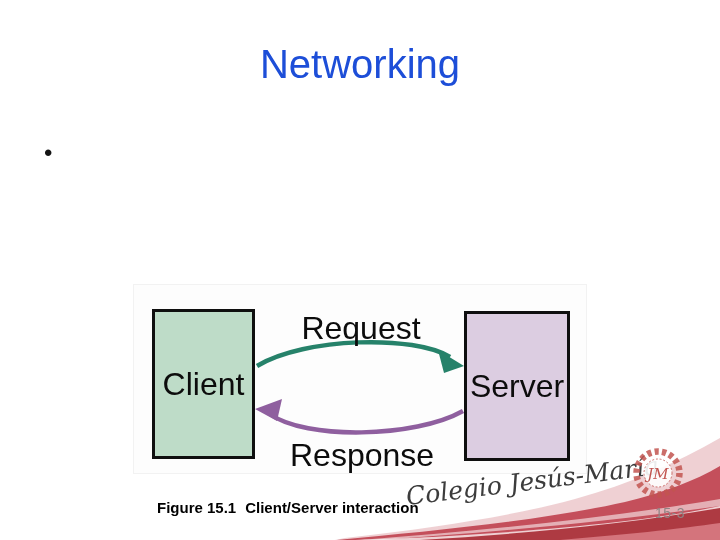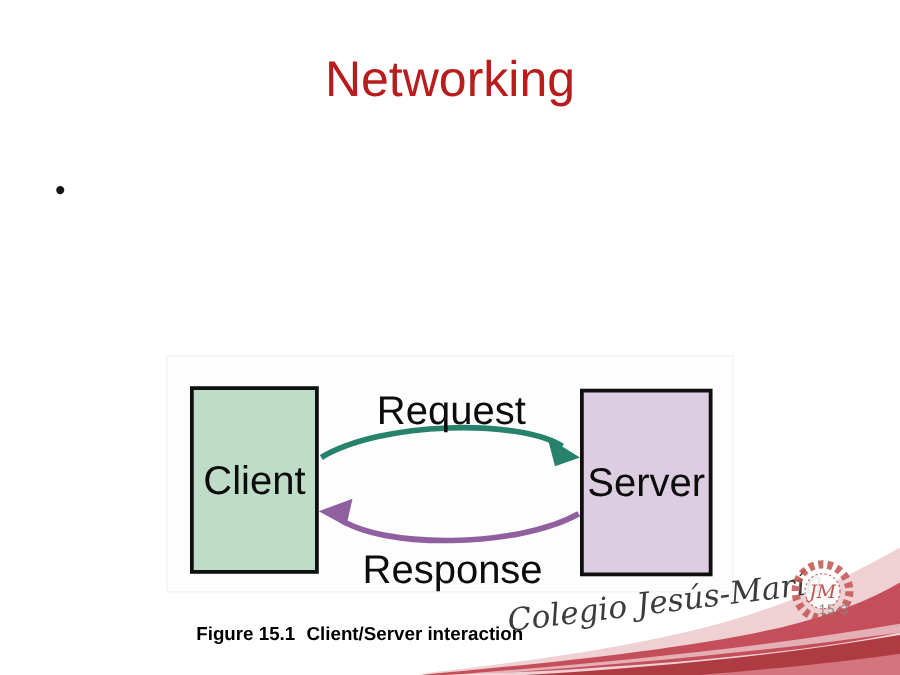--- a/index.html
+++ b/index.html
@@ -3,21 +3,21 @@
 <meta charset="utf-8">
 <style>
   html,body{margin:0;padding:0;background:#e8e8e8;}
   .slide{
     position:relative;width:720px;height:540px;background:#ffffff;
     overflow:hidden;font-family:"Liberation Sans",sans-serif;
   }
   
   .title{
     position:absolute;top:42px;left:0;width:720px;text-align:center;
-    font-size:40px;color:#b91c1c;font-weight:400;letter-spacing:0;
+    font-size:40px;color:#1d4ed8;font-weight:400;letter-spacing:0;
   }
   
   .bullet-marker{
     position:absolute;left:44px;top:139px;font-size:24px;color:#141414;
   }
   .bullet-text{
     position:absolute;left:64px;top:134px;width:614px;
     font-size:27.5px;line-height:35px;color:#141414;letter-spacing:-0.3px;
   }
   .bullet-text .bold{font-weight:bold;}
@@ -50,22 +50,22 @@
   .caption .fig-text{color:#000000;margin-left:9px;}
   
   .school-name{
     position:absolute;left:408px;top:482px;z-index:2;
     font-family:"DejaVu Serif",serif;font-style:italic;
     font-size:25px;color:#3c3c3c;white-space:nowrap;
     transform:rotate(-7deg);transform-origin:0 100%;
   }
   .logo{position:absolute;left:630px;top:445px;width:56px;height:56px;z-index:3;}
   .page-number{
-    position:absolute;left:655px;top:482px;z-index:4;
-    font-size:11px;color:#8f8484;letter-spacing:0.5px;
+    position:absolute;left:655px;top:505px;z-index:4;
+    font-size:14px;color:#8f8484;letter-spacing:0.5px;
   }
 </style>
 </head>
 <body>
 
 <div class="slide">
 
   <div class="title">Networking</div>
 
   <span class="bullet-marker">•</span>

